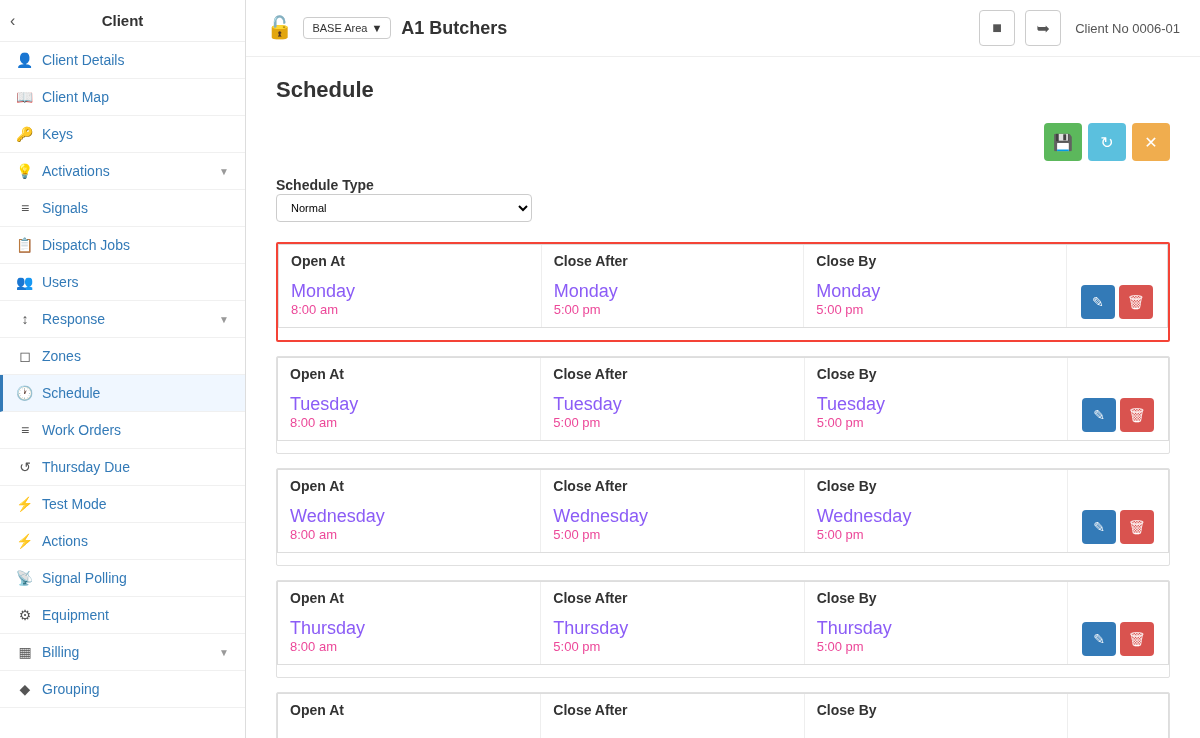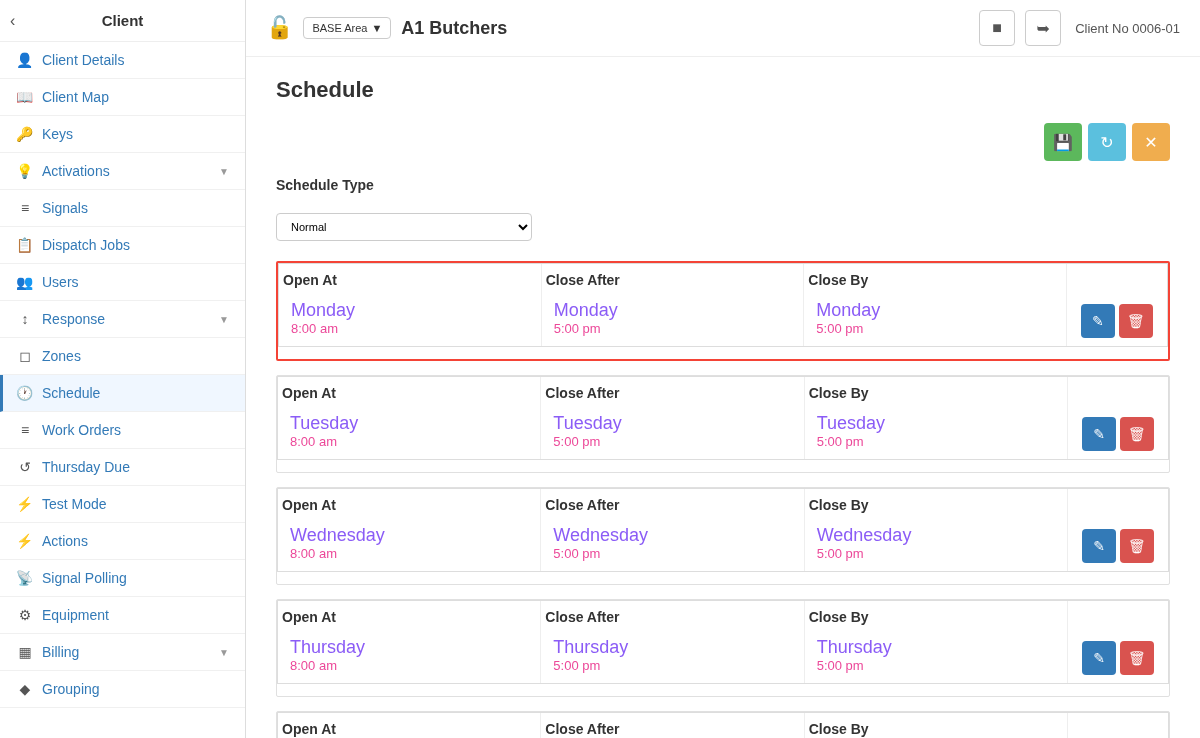--- a/index.html
+++ b/index.html
@@ -149,21 +149,21 @@
     .btn-blue-light { background: #5bc0de; }
     .btn-orange { background: #f0ad4e; }
 
     
     .form-group {
       margin-bottom: 20px;
     }
     .form-label {
       font-weight: bold;
       color: #333;
-      margin-bottom: 20px;
+      margin-bottom: 1px;
       display: block;
     }
     .form-select {
       width: 256px;
       padding: 6px 10px;
       border: 1px solid #ccc;
       border-radius: 4px;
       font-size: 11px;
       background: #fff;
       cursor: pointer;
@@ -185,21 +185,21 @@
     }
     .schedule-block {
       margin-bottom: 14px;
       border: 1px solid #e0e0e0;
       border-radius: 2px;
     }
     .schedule-block.active-edit {
       border: 2px solid #f44336;
     }
     .sch-header-cell {
-      padding: 8px 4px;
+      padding: 8px 12px;
       font-weight: bold;
       color: #333;
       border-right: 1px solid #eee;
     }
     .sch-header-cell:last-child { border-right: none; }
     .sch-data-cell {
       padding: 4px 12px 8px;
       border-right: 1px solid #eee;
     }
     .sch-data-cell:last-child { border-right: none; }

